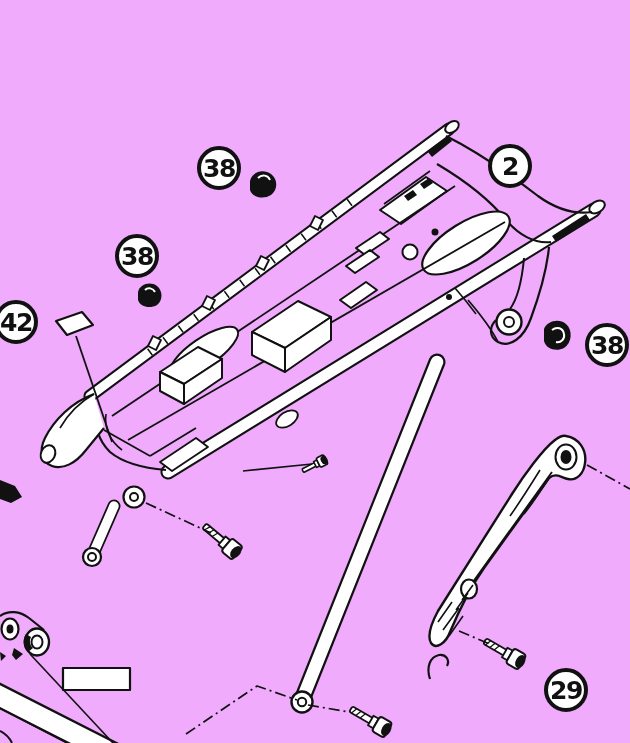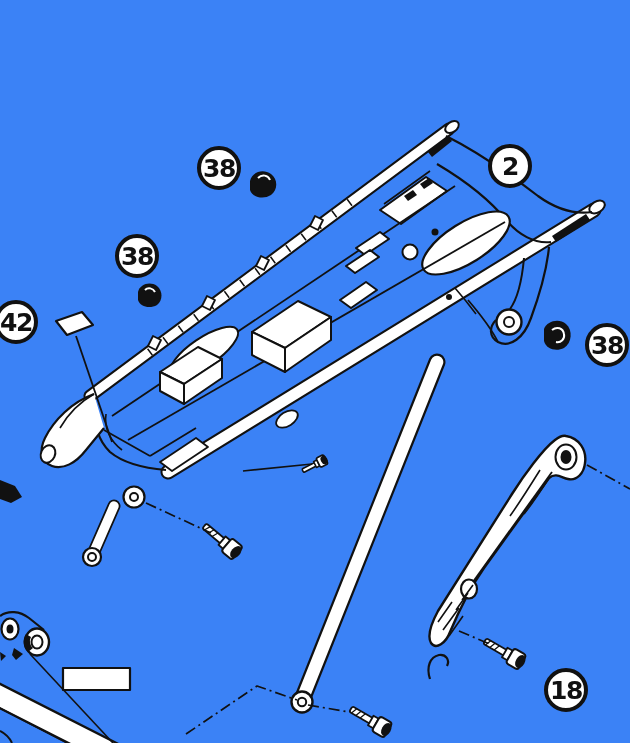--- a/index.html
+++ b/index.html
@@ -1,17 +1,17 @@
 <!DOCTYPE html>
 <html><head>
 <meta charset="utf-8">
 <style>
   html,body{margin:0;padding:0;background:#fff;}
   .stage{
-    position:relative;width:630px;height:743px;background:#3b82f6;
+    position:relative;width:630px;height:743px;background:#f0abfc;
     overflow:hidden;font-family:"DejaVu Sans","Liberation Sans",sans-serif;
   }
   .stage svg{position:absolute;left:0;top:0;}
   .callout{
     position:absolute;width:44px;height:44px;border:4px solid #111;
     border-radius:50%;box-sizing:border-box;background:#fff;
     display:flex;align-items:center;justify-content:center;
     font-weight:700;font-size:25px;color:#111;letter-spacing:-1.5px;
     cursor:pointer;z-index:5;
   }
@@ -211,16 +211,16 @@
 <div class="callout" style="left:115px;top:234px">
       <span>38</span>
     </div>
 <div class="callout" style="left:-6px;top:300px">
       <span>42</span>
     </div>
 <div class="callout" style="left:585px;top:323px">
       <span>38</span>
     </div>
 <div class="callout" style="left:544px;top:668px">
-      <span>18</span>
+      <span>29</span>
     </div>
 
 </div>
 
 </body></html>

